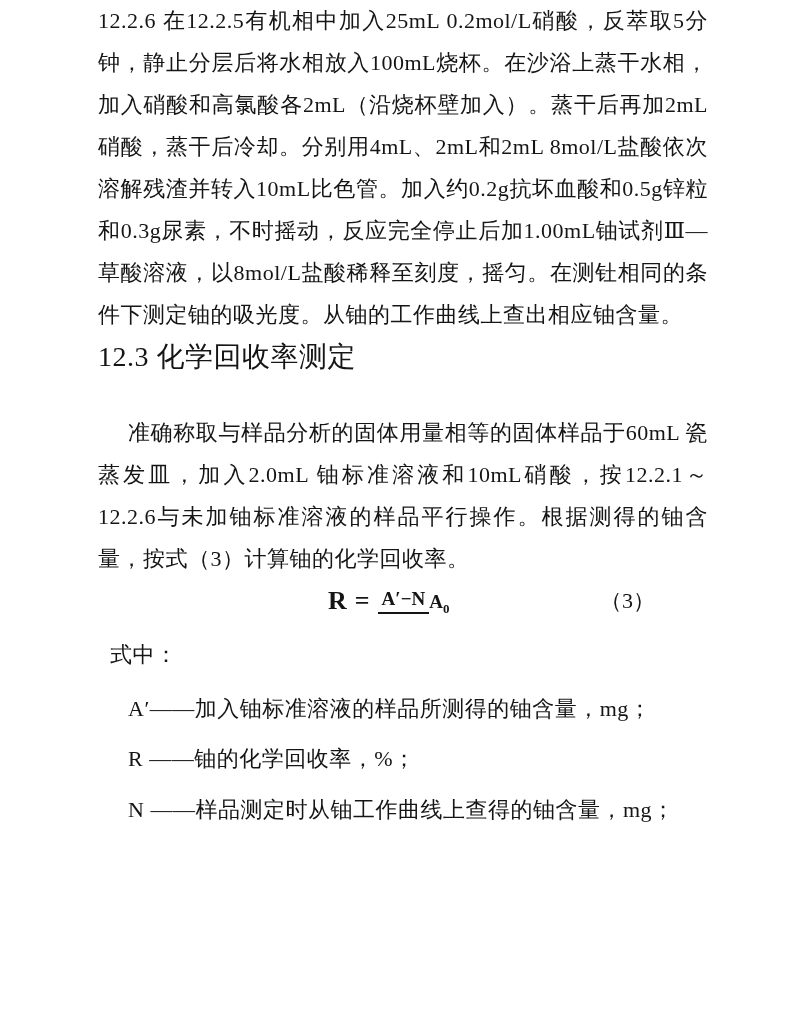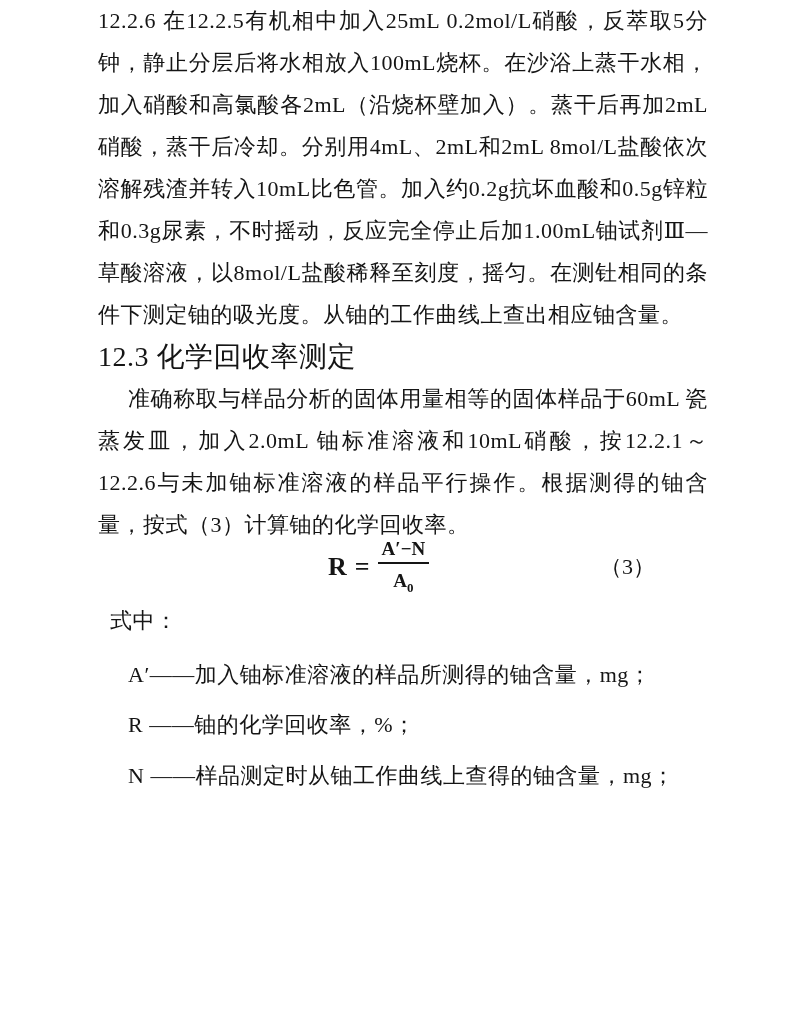--- a/index.html
+++ b/index.html
@@ -21,20 +21,21 @@
   .content {
     padding: 0 92px 0 98px;
   }
   .para {
     margin: 0;
     text-align: justify;
     letter-spacing: 0.5px;
   }
   .para.indent {
     text-indent: 30px;
+    margin-top: 34px;
   }
   .heading {
     margin: 0;
     font-weight: normal;
     font-size: 28px;
     letter-spacing: 0.5px;
   }
   .where-line {
     margin: 12px;
     letter-spacing: 0.5px;
@@ -61,21 +62,21 @@
     font-weight: bold;
     font-family: "Liberation Serif", "DejaVu Serif", serif;
   }
   .f-lhs, .f-eq {
     font-size: 26px;
     line-height: 1;
   }
   .f-eq { margin: 0 8px; }
   .frac {
     display: inline-flex;
-    flex-direction: column;
+    flex-direction: row;
     align-items: center;
     font-size: 19px;
     line-height: 1.15;
     vertical-align: middle;
     text-align: right;
   }
   .frac .num {
     padding: 0 4px 2px;
     border-bottom: 2px solid #151515;
   }

